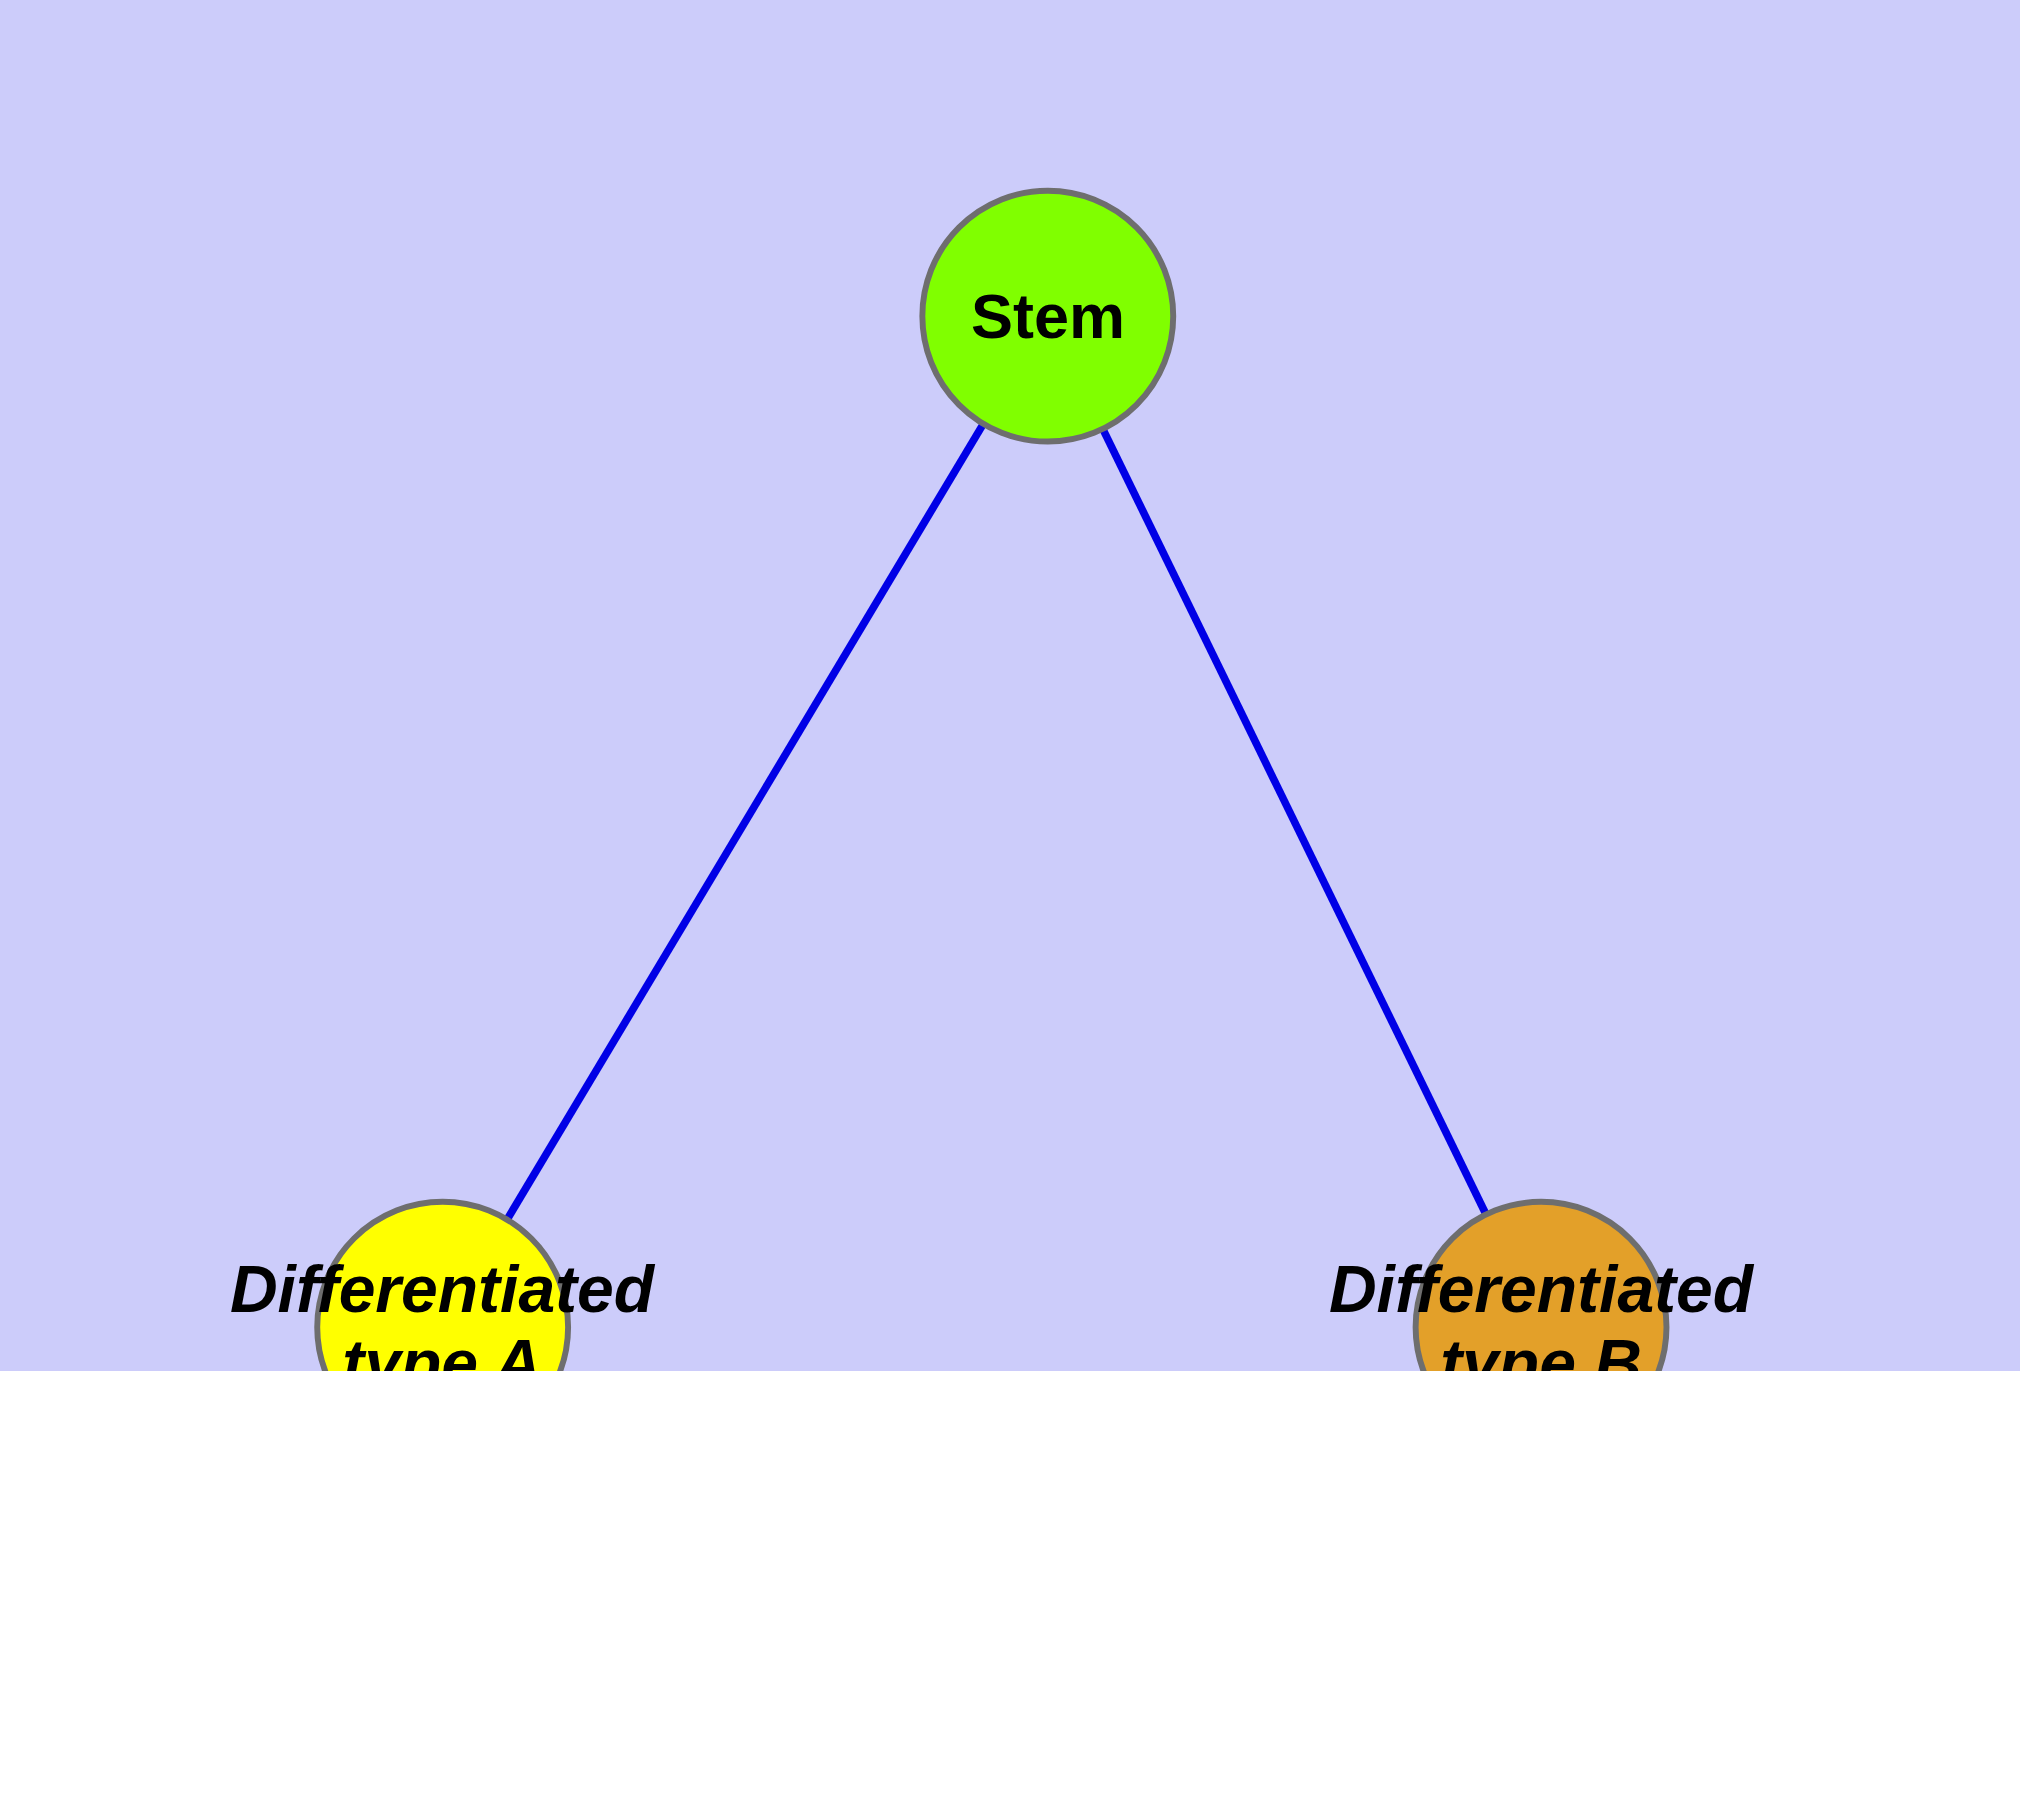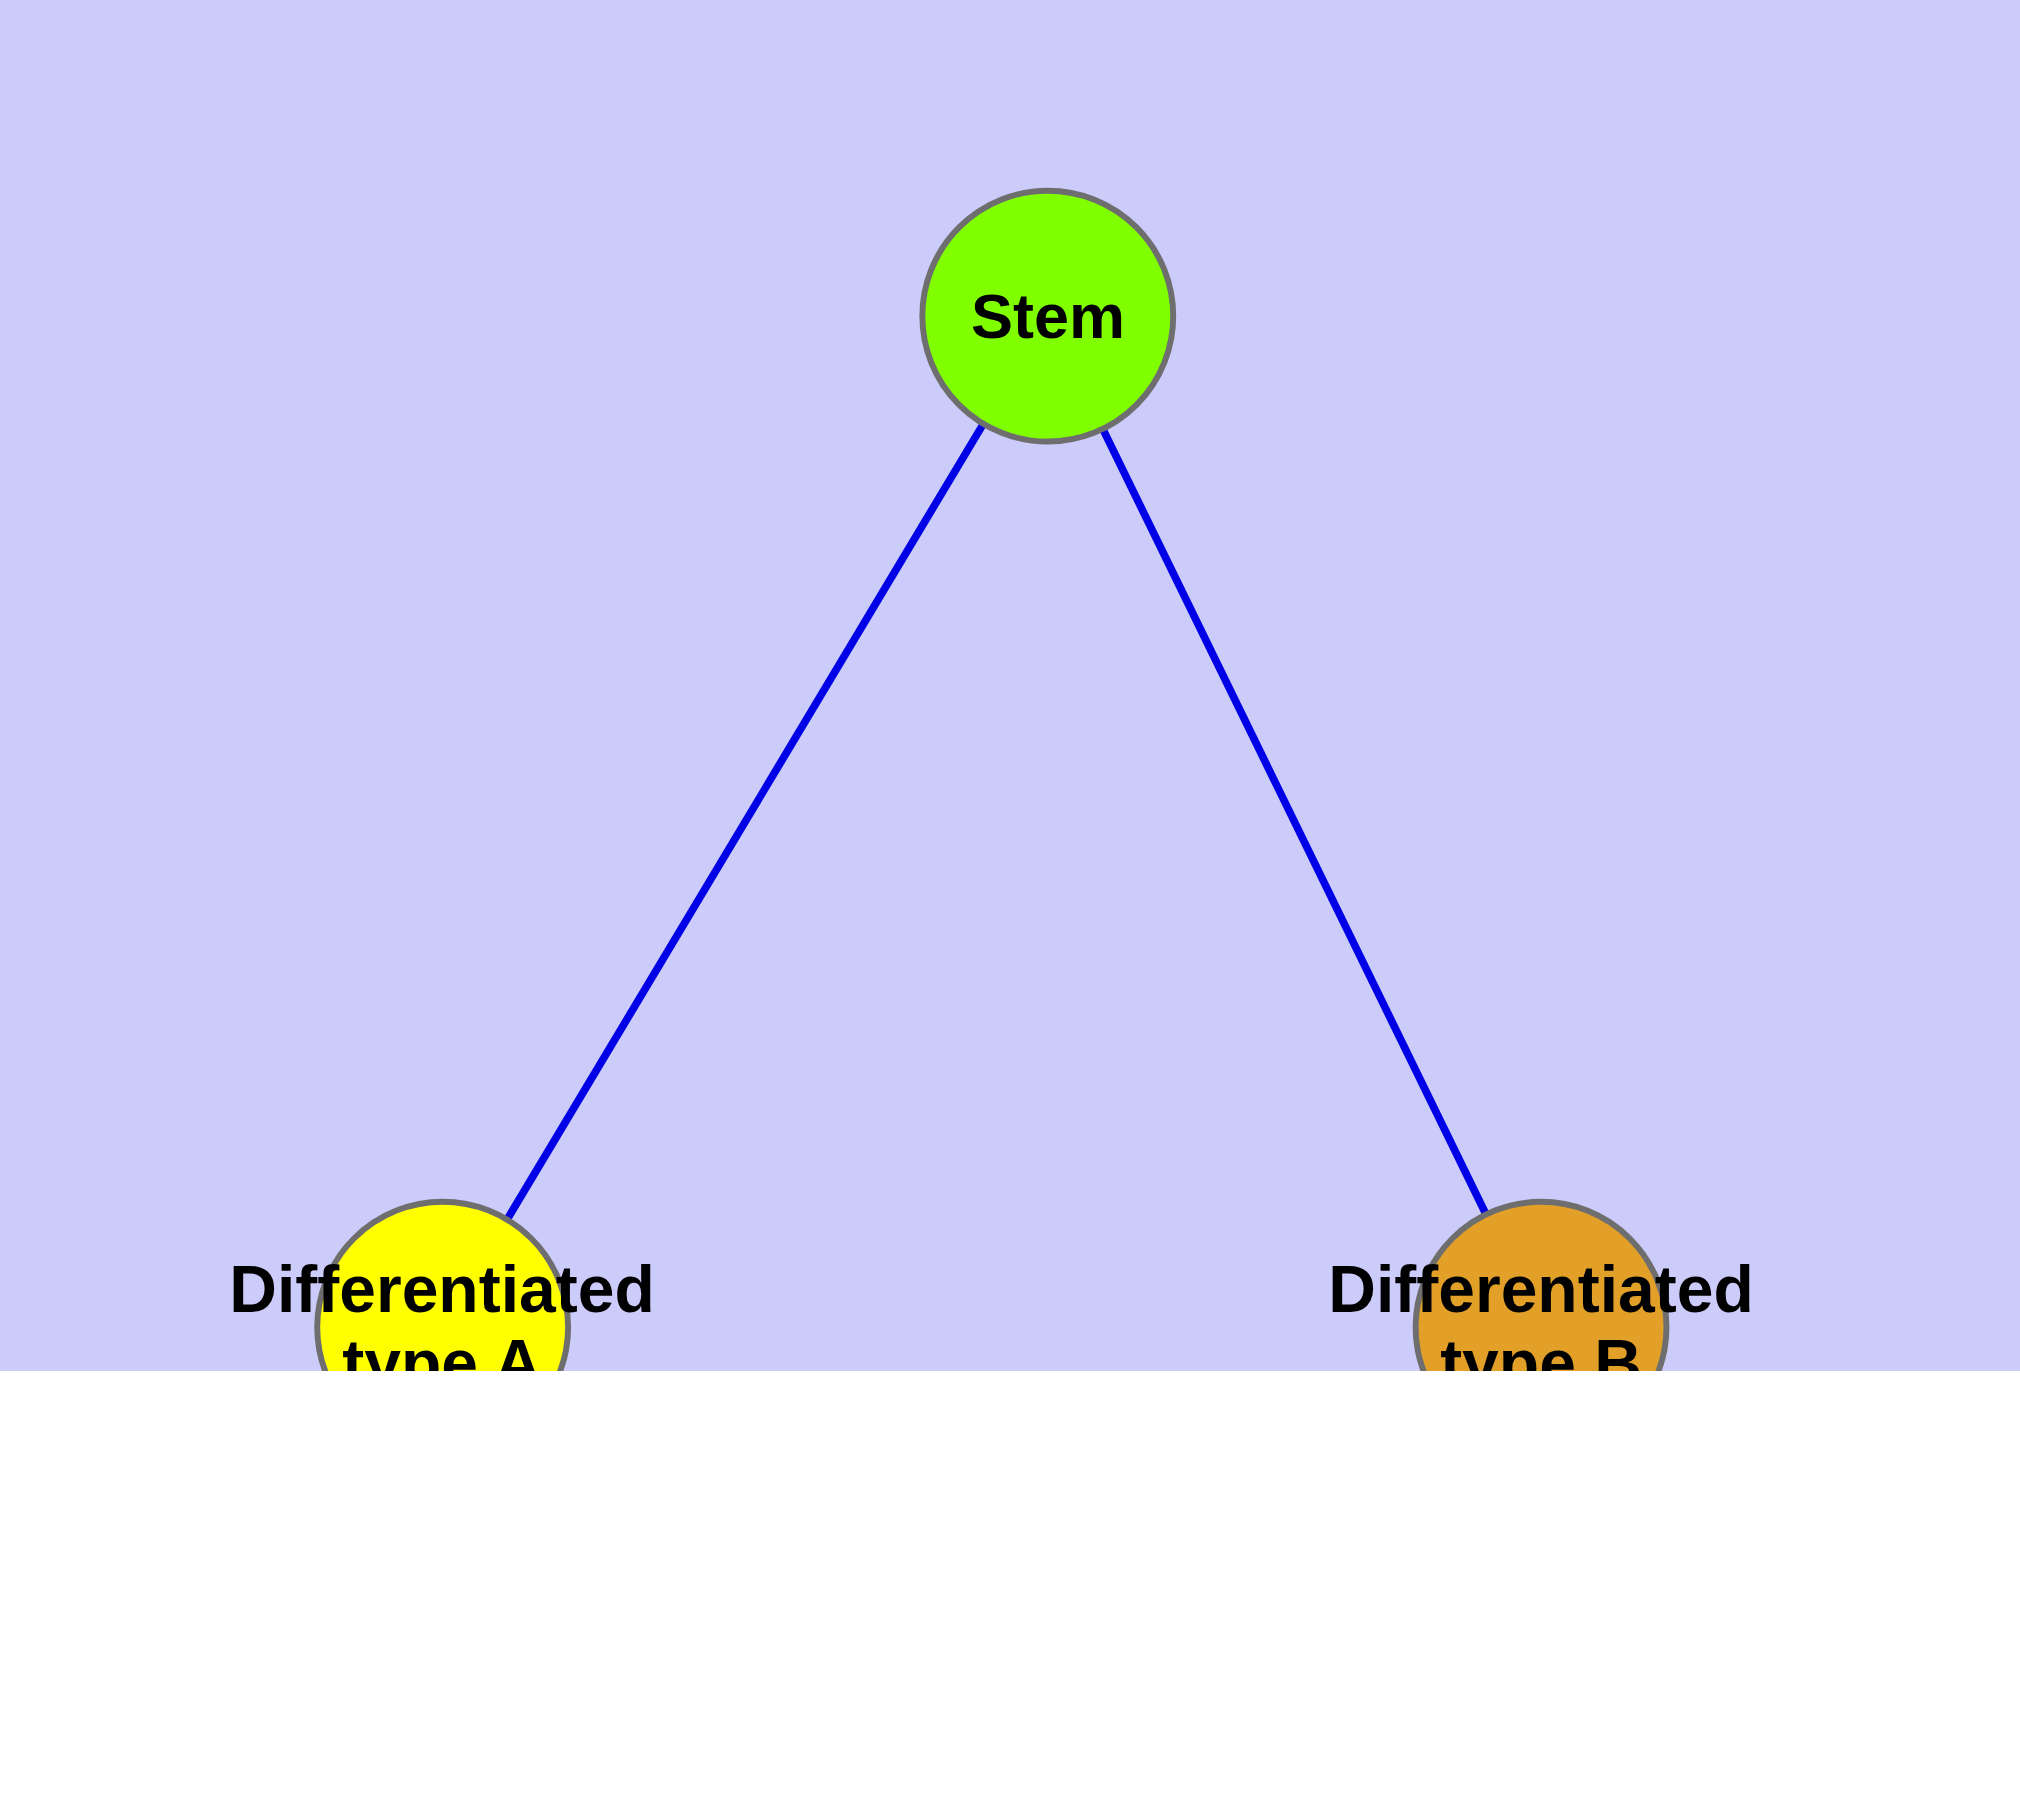--- a/index.html
+++ b/index.html
@@ -35,20 +35,21 @@
     line-height: 1.12;
     white-space: pre;
     pointer-events: none;
     transform: translate(-50%, -50%);
   }
   .node-label.stem {
     font-size: 63px;
   }
   .node-label.leaf {
     font-size: 66px;
+    font-style: italic;
   }
 </style>
 </head>
 <body>
 
 <div id="canvas" style="width: 2021px; height: 1371px; padding-left: 29px;">
 
   <div id="graph-bg" style="background: rgb(204, 204, 250); width: 2021px; height: 1812px;"></div>
 
   <svg id="graph-svg" viewBox="0 0 2384 2138" xmlns="http://www.w3.org/2000/svg" style="width: 2021px; height: 1812px;">

